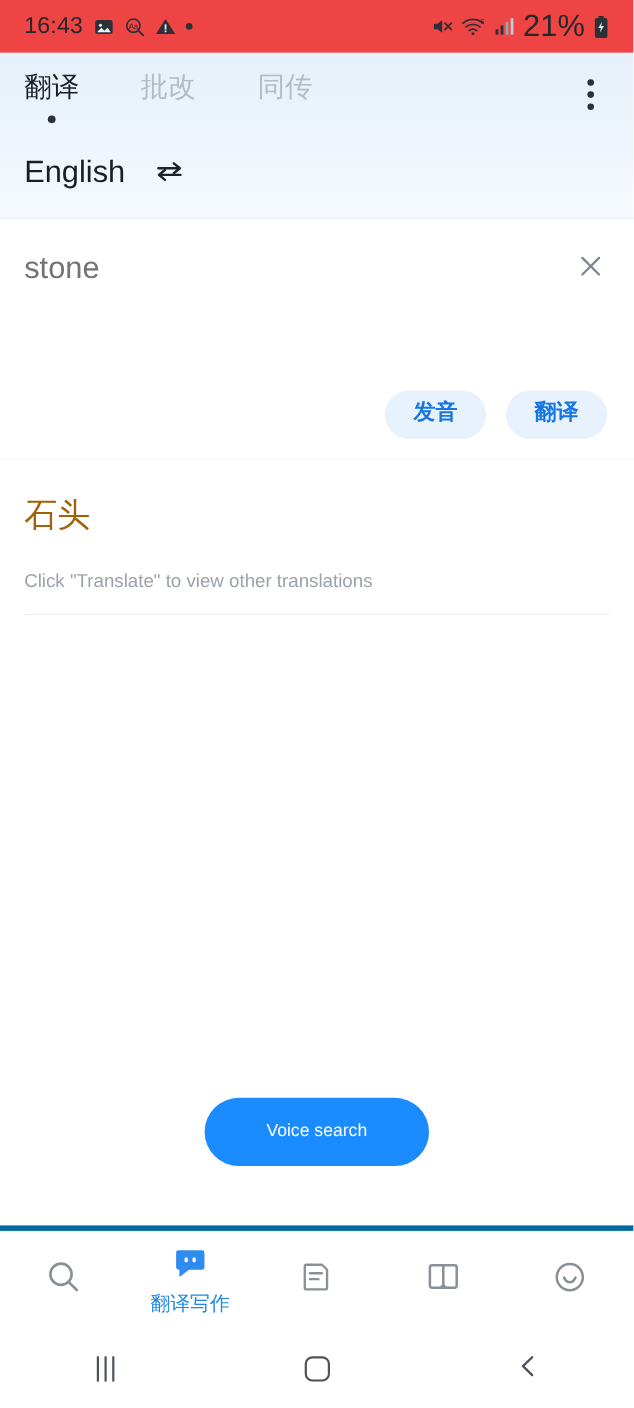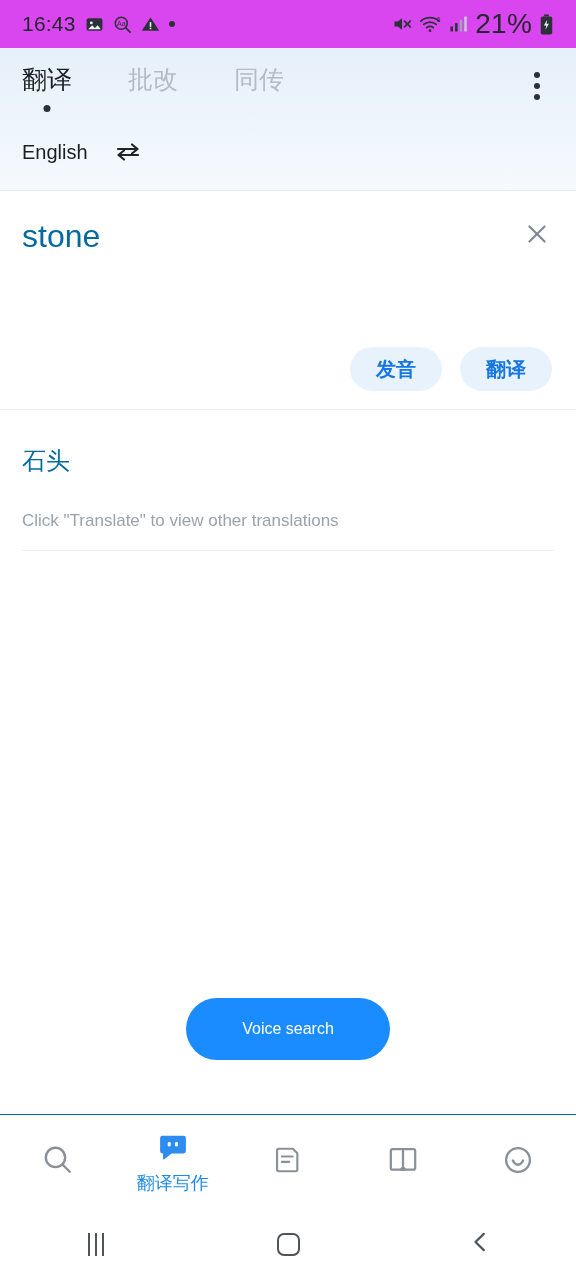--- a/index.html
+++ b/index.html
@@ -12,21 +12,21 @@
   #app {
     position: relative;
     width: 576px; height: 1280px;
     display: flex; flex-direction: column;
     background: #ffffff;
   }
 
   
   .status-bar {
     height: 48px;
-    background: #d946ef;
+    background: #ef4444;
     display: flex; align-items: center;
     padding: 0 22px;
     flex-shrink: 0;
   }
   .status-left { display: flex; align-items: center; gap: 9px; }
   .status-right { display: flex; align-items: center; gap: 7px; margin-left: auto; }
   .status-time { font-size: 21px; color: #23282d; letter-spacing: .2px; }
   .status-pct { font-size: 28px; color: #23282d; letter-spacing: .2px; }
   .sicon { display: inline-flex; align-items: center; justify-content: center; }
   .dot-sm { width: 6px; height: 6px; border-radius: 50%; background: #2b3137; display:inline-block; }
@@ -66,37 +66,37 @@
   }
   .overflow-btn i {
     width: 6px; height: 6px; border-radius: 50%;
     background: #2b3137; display: block;
   }
 
   .lang-bar {
     display: flex; align-items: center;
     padding: 22px 22px 26px 22px;
   }
-  .lang-name { font-size: 20px; color: #1a1f24; }
+  .lang-name { font-size: 28px; color: #1a1f24; }
   .swap-icon { margin: 0 26px; display: flex; align-items: center; }
 
   .hdr-divider { height: 1px; background: #e3eaf1; }
 
   
   .input-card {
     background: #ffffff;
     padding: 30px 22px 18px 22px;
     position: relative;
     flex-shrink: 0;
     height: 218px;
     display: flex; flex-direction: column;
   }
   .input-row { display: flex; align-items: flex-start; }
   .input-text {
-    font-size: 32px; color: #0369a1;
+    font-size: 28px; color: #737373;
     line-height: 30px; flex: 1;
   }
   .clear-btn {
     width: 34px; height: 34px;
     display: flex; align-items: center; justify-content: center;
     flex-shrink: 0; margin-top: -2px;
   }
   .action-row {
     margin-top: auto;
     display: flex; justify-content: flex-end; gap: 18px;
@@ -104,33 +104,33 @@
   }
   .pill {
     background: #e8f2fd;
     color: #1676e3;
     font-size: 20px;
     font-weight: bold;
     border: none;
     border-radius: 22px;
     padding: 10px 26px;
     line-height: 24px;
-    font-family: Liberation Serif, serif;
+    font-family: Liberation Mono, monospace;
   }
 
   .section-divider { height: 1px; background: #ebeff3; }
 
   
   .result-area {
     background: #ffffff;
     padding: 36px 22px 0 22px;
     flex: 1;
     display: flex; flex-direction: column;
   }
-  .result-text { font-size: 24px; color: #0369a1; line-height: 30px; }
+  .result-text { font-size: 30px; color: #a16207; line-height: 30px; }
   .result-hint {
     font-size: 17px; color: #9aa2ab;
     margin-top: 34px;
     padding-bottom: 18px;
     border-bottom: 1px solid #eceff2;
     line-height: 22px;
   }
 
   
   .voice-wrap {
@@ -144,21 +144,21 @@
     font-size: 16px;
     border: none;
     border-radius: 34px;
     padding: 18px 56px;
     line-height: 26px;
     font-family: inherit;
   }
 
   
   .bottom-nav {
-    border-top: 1px solid #0369a1;
+    border-top: 5px solid #0369a1;
     background: #ffffff;
     height: 94px;
     display: flex; align-items: center;
     flex-shrink: 0;
   }
   .nav-item {
     flex: 1;
     display: flex; flex-direction: column;
     align-items: center; justify-content: center;
     gap: 4px;

